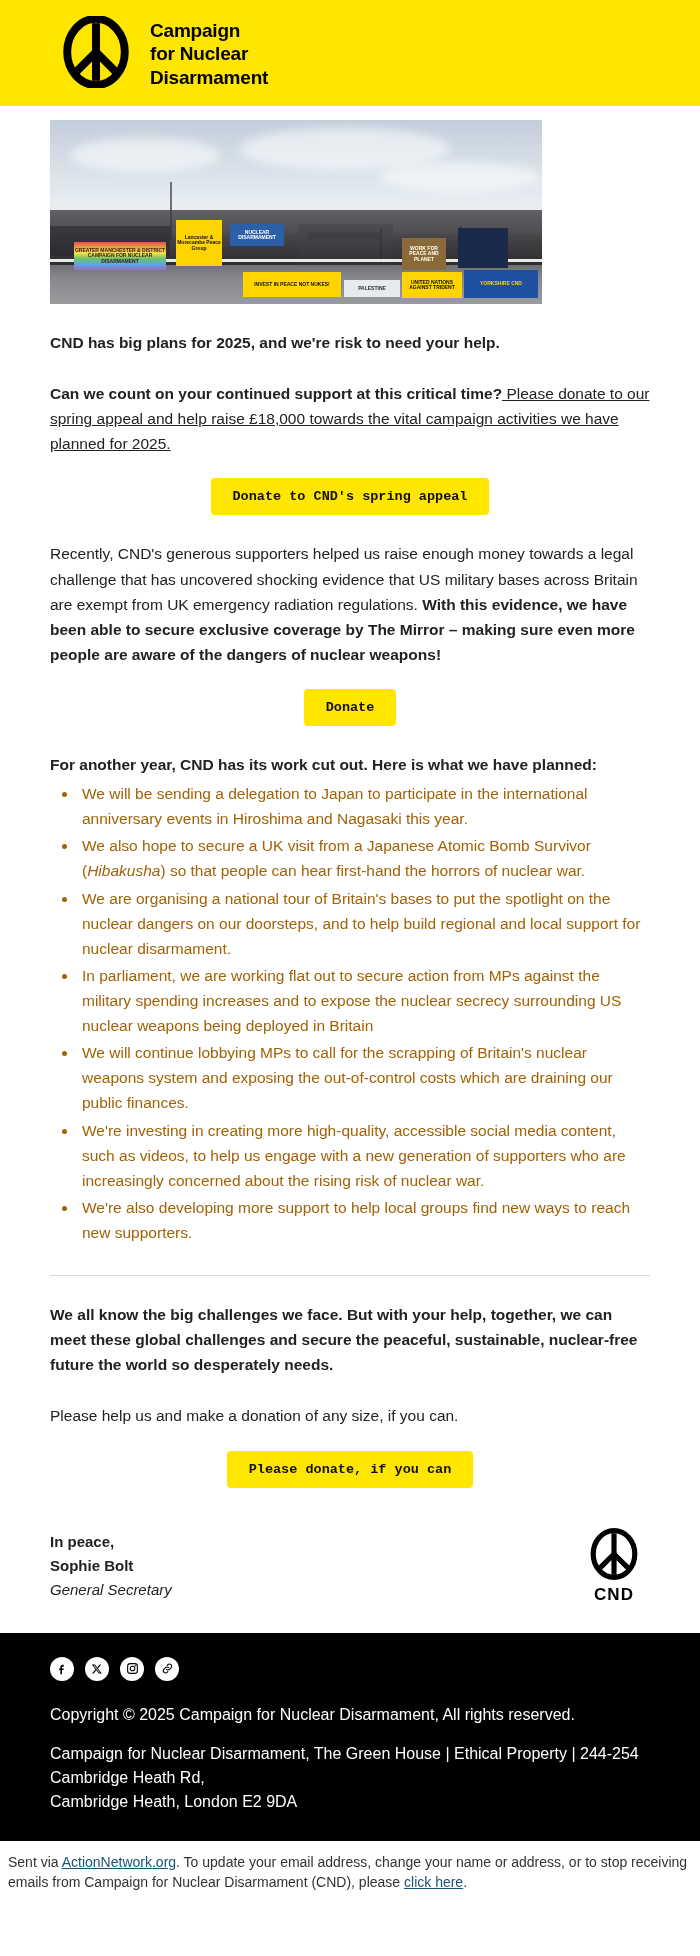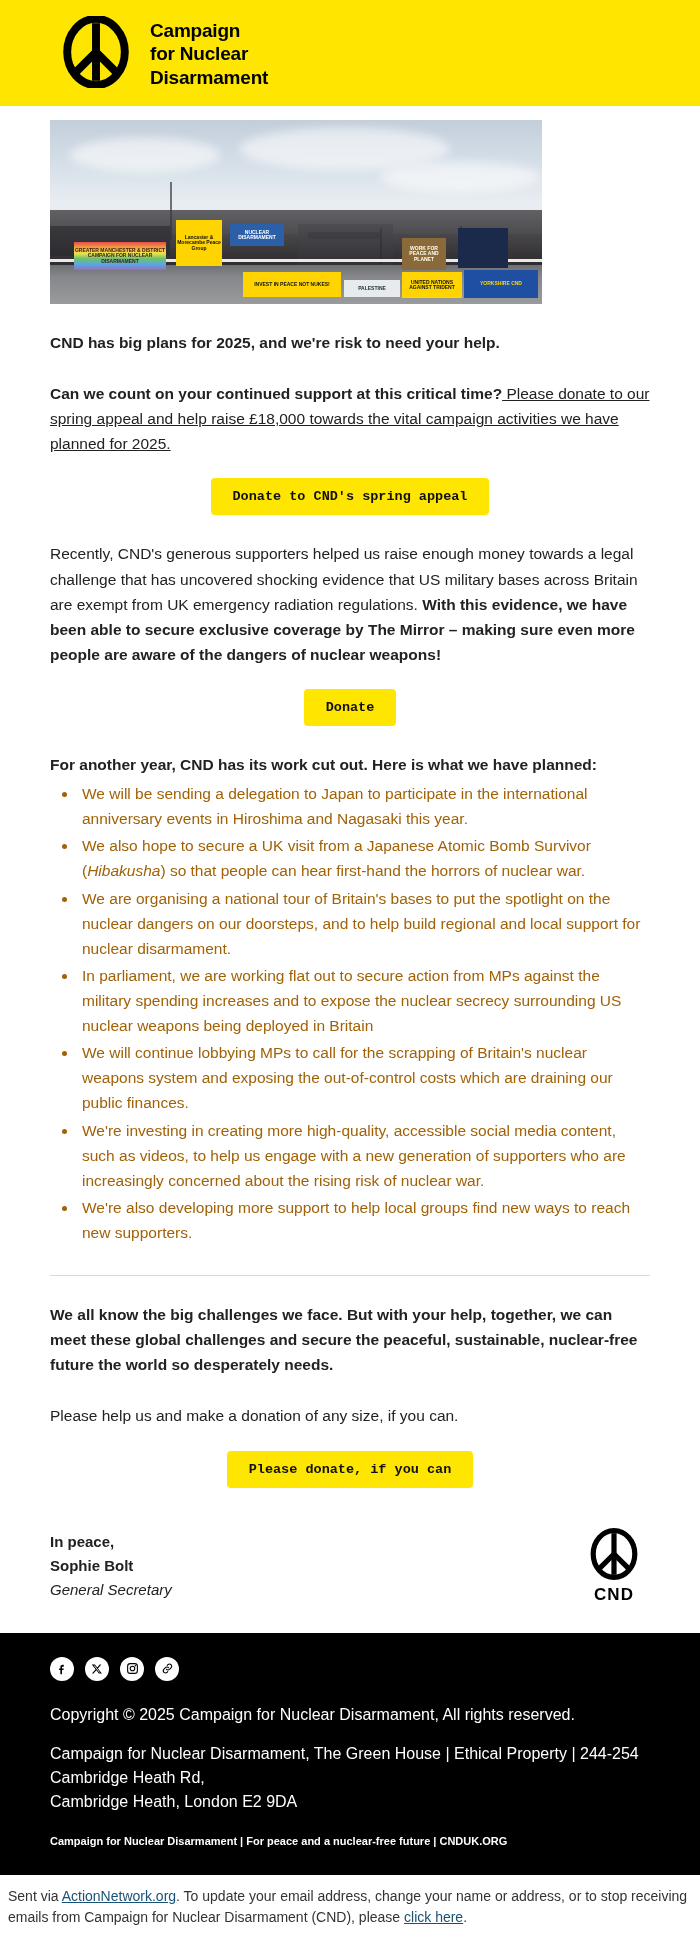--- a/index.html
+++ b/index.html
@@ -308,18 +308,17 @@
     </a>
   </div>
 
   <p class="foot-text">Copyright © 2025 Campaign for Nuclear Disarmament, All rights reserved.</p>
 
   <div class="foot-gap"></div>
 
   <p class="foot-text">Campaign for Nuclear Disarmament, The Green House | Ethical Property | 244-254 Cambridge Heath Rd,</p>
   <p class="foot-text">Cambridge Heath, London E2 9DA</p>
 
-  <p class="foot-text foot-bottom-line"><span class="foot-strong">Campaign for Nuclear Disarmament</span><span> | For peace and a nuclear-free future | CNDUK.ORG</span></p>
 </div>
 
 <div class="legal">
   <span>Sent via </span><a href="#">ActionNetwork.org</a><span>. To update your email address, change your name or address, or to stop receiving emails from Campaign for Nuclear Disarmament (CND), please </span><a href="#">click here</a><span>.</span>
 </div>
 
 </body></html>

